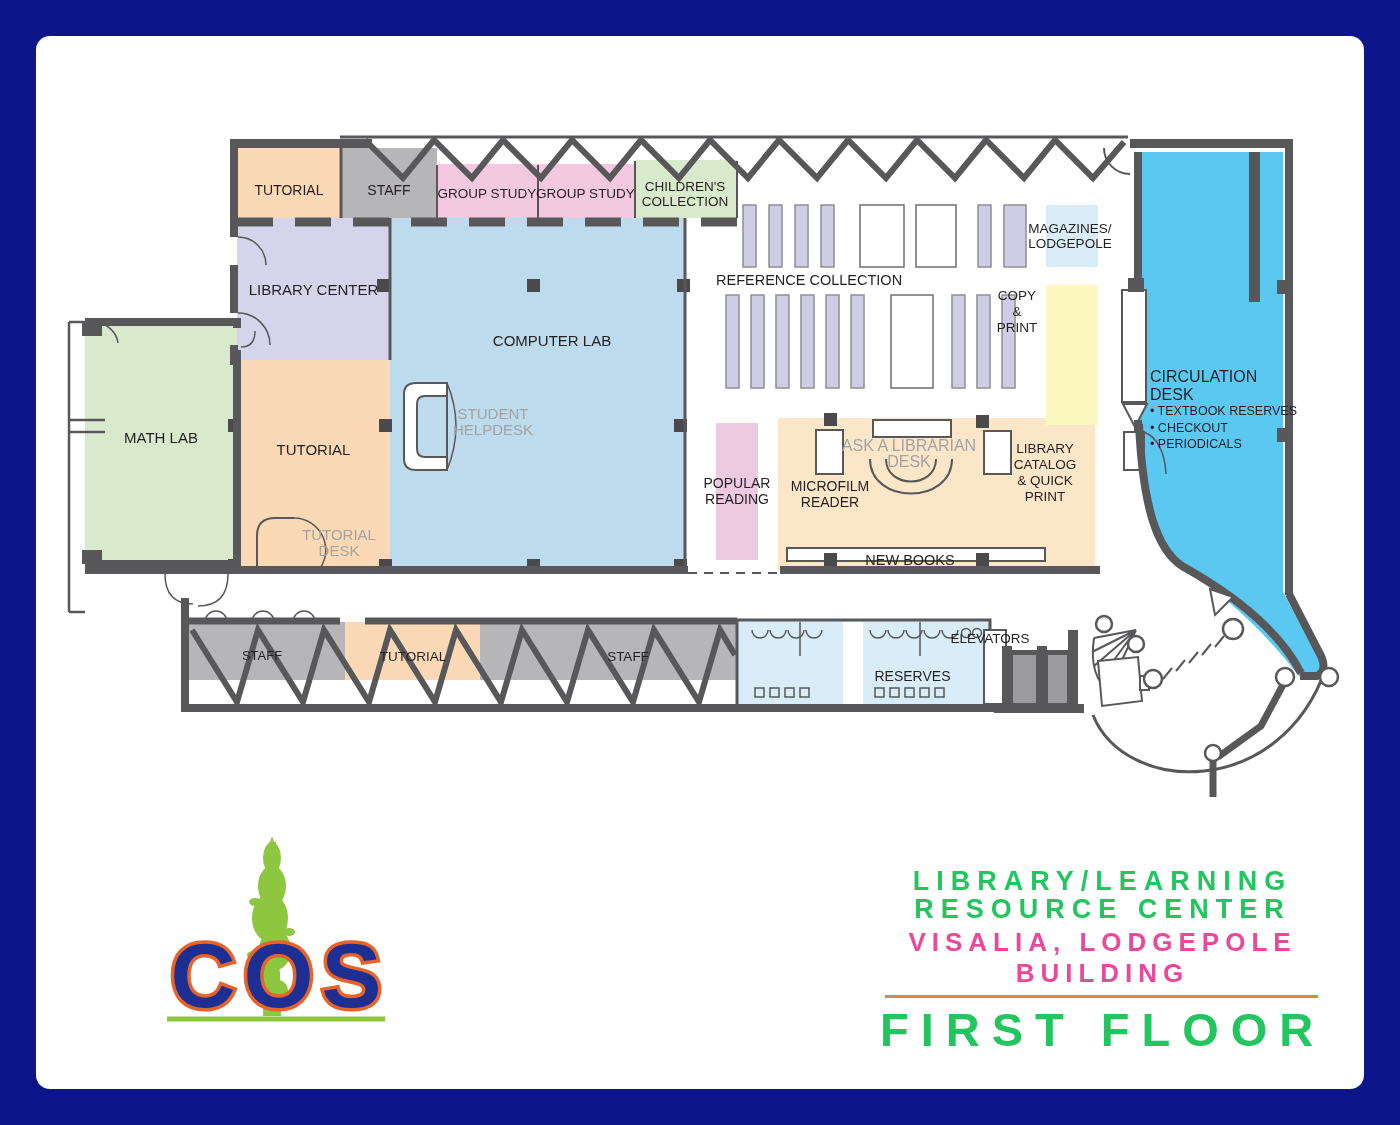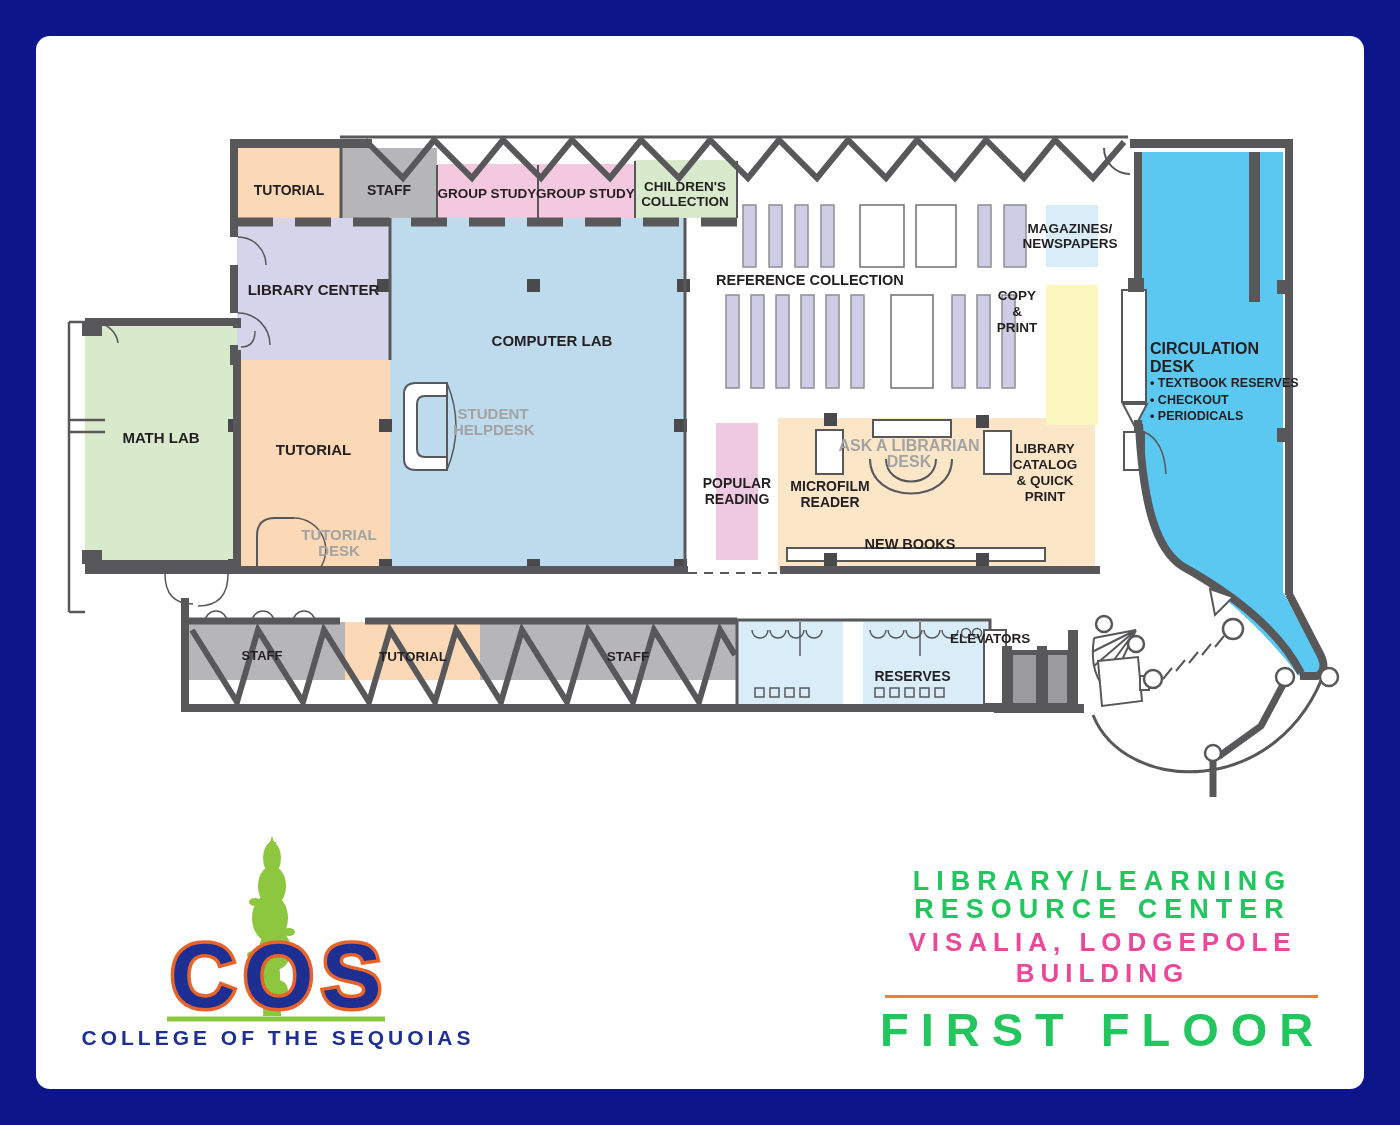--- a/index.html
+++ b/index.html
@@ -1,19 +1,19 @@
 <!DOCTYPE html>
 <html><head>
 <meta charset="utf-8">
 <style>
   html,body{margin:0;padding:0;background:#fff;}
   .canvas{position:relative;width:1400px;height:1125px;background:#0c168a;font-family:"Liberation Sans",sans-serif;overflow:hidden;}
   .inner{position:absolute;left:36px;top:36px;width:1328px;height:1053px;background:#ffffff;border-radius:14px;}
   svg.plan{position:absolute;left:0;top:0;width:1400px;height:1125px;}
-  .lbl{position:absolute;font-weight:bold;color:#231f20;text-align:center;line-height:1.12;font-size:15px;}
+  .lbl{position:absolute;font-weight:normal;color:#231f20;text-align:center;line-height:1.12;font-size:15px;}
   .orange{color:#a3a3a3;}
   .nowrap{white-space:nowrap;}
   .circ-items div{text-align:left;font-size:12.5px;line-height:1.32;color:#231f20;}
   .title-navy{color:#22c55e;font-weight:bold;}
   .title-orange{color:#ec4899;font-weight:bold;}
   .college-name{color:#1d2f92;font-weight:bold;}
 </style>
 </head>
 <body>
 
@@ -239,21 +239,21 @@
     <div>HELPDESK</div>
   </div>
   <div class="lbl orange" style="left:297px;top:527px;width:84px;line-height:1.05">
     <div>TUTORIAL</div>
     <div>DESK</div>
   </div>
 
   <div class="lbl nowrap" style="left:716px;top:272px;width:168px;font-size:14.5px">REFERENCE COLLECTION</div>
   <div class="lbl" style="left:1020px;top:221px;width:100px;font-size:13.5px">
     <div>MAGAZINES/</div>
-    <div>NEWSPAPERS</div>
+    <div>LODGEPOLE</div>
   </div>
   <div class="lbl" style="left:989px;top:288px;width:56px;font-size:13.5px;line-height:1.18">
     <div>COPY</div>
     <div>&amp;</div>
     <div>PRINT</div>
   </div>
   <div class="lbl" style="left:697px;top:476px;width:80px;font-size:14px">
     <div>POPULAR</div>
     <div>READING</div>
   </div>
@@ -264,36 +264,35 @@
   <div class="lbl orange" style="left:838px;top:438px;width:142px;font-size:16px;line-height:1.0">
     <div>ASK A LIBRARIAN</div>
     <div>DESK</div>
   </div>
   <div class="lbl" style="left:1000px;top:441px;width:90px;font-size:13.5px;line-height:1.18">
     <div>LIBRARY</div>
     <div>CATALOG</div>
     <div>&amp; QUICK</div>
     <div>PRINT</div>
   </div>
-  <div class="lbl nowrap" style="left:848px;top:536px;width:124px;font-size:14.5px">NEW BOOKS</div>
-
-  <div class="lbl circ-items" style="left:1150px;top:340px;width:150px;text-align:left">
+  <div class="lbl nowrap" style="left:848px;top:552px;width:124px;font-size:14.5px">NEW BOOKS</div>
+
+  <div class="lbl circ-items" style="left:1150px;top:368px;width:150px;text-align:left">
     <div class="orange" style="font-size:16px;line-height:1.1">CIRCULATION DESK</div>
     <div>• TEXTBOOK RESERVES</div>
     <div>• CHECKOUT</div>
     <div>• PERIODICALS</div>
   </div>
 
   <div class="lbl nowrap" style="left:227px;top:649px;width:70px;font-size:13px">STAFF</div>
   <div class="lbl nowrap" style="left:363px;top:649px;width:100px;font-size:13.5px">TUTORIAL</div>
   <div class="lbl nowrap" style="left:578px;top:649px;width:100px;font-size:13.5px">STAFF</div>
   <div class="lbl nowrap" style="left:850px;top:669px;width:125px;font-size:14px">RESERVES</div>
   <div class="lbl nowrap" style="left:950px;top:631px;width:80px;font-size:13.5px">ELEVATORS</div>
 
-  <div class="lbl nowrap college-name" style="left:73px;top:1026px;width:410px;font-size:21px;letter-spacing:4px">COLLEGE OF THE SEQUOIAS</div>
 
   <div class="lbl nowrap title-navy" style="left:890px;top:866px;width:425px;font-size:27px;letter-spacing:7px">LIBRARY/LEARNING</div>
   <div class="lbl nowrap title-navy" style="left:890px;top:894px;width:425px;font-size:27px;letter-spacing:7px">RESOURCE CENTER</div>
   <div class="lbl nowrap title-orange" style="left:885px;top:928px;width:435px;font-size:26px;letter-spacing:6px">VISALIA, LODGEPOLE</div>
   <div class="lbl nowrap title-orange" style="left:885px;top:959px;width:435px;font-size:26px;letter-spacing:6px">BUILDING</div>
   <div style="position:absolute;left:885px;top:995px;width:433px;height:3px;background:#e8813a"></div>
   <div class="lbl nowrap title-navy" style="left:880px;top:1004px;width:445px;font-size:47px;letter-spacing:12px">FIRST FLOOR</div>
 </div>
 
 </body></html>

